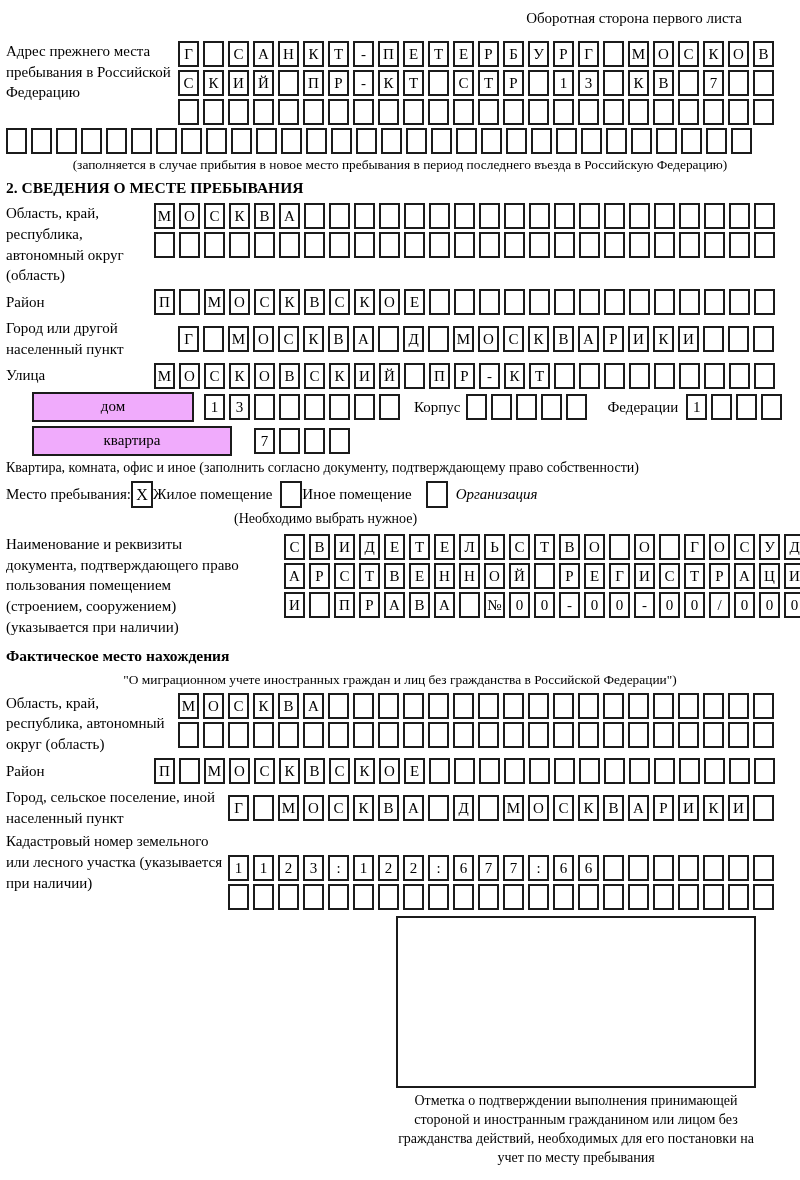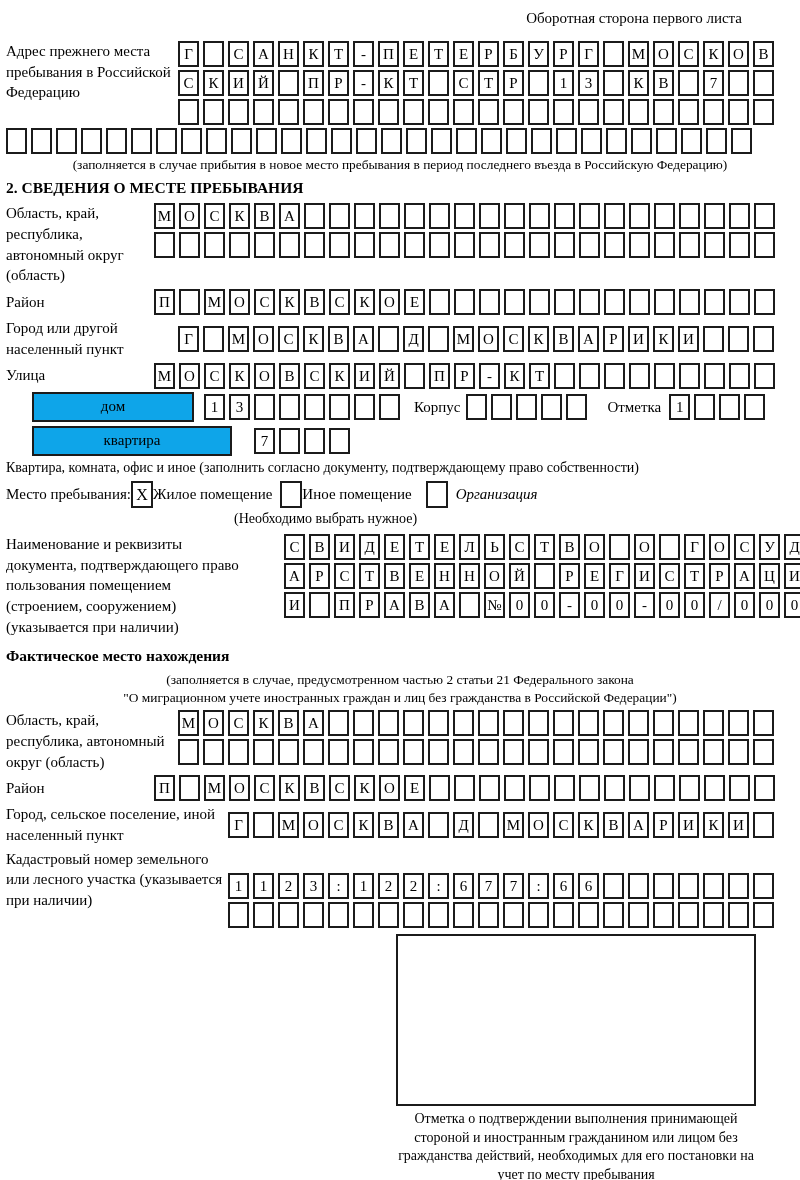--- a/index.html
+++ b/index.html
@@ -22,21 +22,21 @@
     border:2px solid #1b1b1b;text-align:center;font-size:15px;line-height:22px;
     background:#fff;
   }
   .caption{font-size:13.4px;line-height:1.3;}
   .caption.center{text-align:center;}
   .sec-title{font-weight:bold;font-size:15.5px;text-align:left;margin:6px 0 6px 0;}
 
   .labelbox{
     box-sizing:border-box;border:2px solid #1b1b1b;height:30px;
     display:flex;align-items:center;justify-content:center;font-size:15px;
-    flex:0 0 auto;background:#0ea5e9;
+    flex:0 0 auto;background:#f0abfc;
   }
   .inline-label{font-size:15px;line-height:30px;flex:0 0 auto;}
 
   .checkbox{
     box-sizing:border-box;width:22px;height:27px;border:2px solid #1b1b1b;
     text-align:center;font-size:16px;line-height:23px;flex:0 0 auto;background:#fff;
   }
   .stay-row{display:flex;align-items:center;gap:0;font-size:15px;margin-top:4px;}
 
   .mark-box{
@@ -340,21 +340,21 @@
         <span class="cell"></span>
       </div>
     <span class="inline-label" style="margin:0 6px 0 14px;">Корпус</span>
     <div class="cellrow">
         <span class="cell"></span>
         <span class="cell"></span>
         <span class="cell"></span>
         <span class="cell"></span>
         <span class="cell"></span>
       </div>
-    <span class="inline-label" style="margin:0 8px 0 20px;">Отметка</span>
+    <span class="inline-label" style="margin:0 8px 0 20px;">Федерации</span>
     <div class="cellrow">
         <span class="cell">1</span>
         <span class="cell"></span>
         <span class="cell"></span>
         <span class="cell"></span>
       </div>
   </div>
 
   <div class="frow vcenter mt4" style="padding-left:26px;">
     <div class="labelbox" style="width:200px;margin-right:22px;">квартира</div>
@@ -447,21 +447,20 @@
           <span class="cell">0</span>
           <span class="cell">/</span>
           <span class="cell">0</span>
           <span class="cell">0</span>
           <span class="cell">0</span>
         </div>
     </div>
   </div>
 
   <div class="sec-title" style="margin-top:10px;">Фактическое место нахождения</div>
-  <div class="caption center">(заполняется в случае, предусмотренном частью 2 статьи 21 Федерального закона</div>
   <div class="caption center">"О миграционном учете иностранных граждан и лиц без гражданства в Российской Федерации")</div>
 
   <div class="frow mt4">
     <div class="flabel" style="width:172px;">Область, край, республика, автономный округ (область)</div>
     <div class="cellcol">
       <div class="cellrow">
           <span class="cell">М</span>
           <span class="cell">О</span>
           <span class="cell">С</span>
           <span class="cell">К</span>

